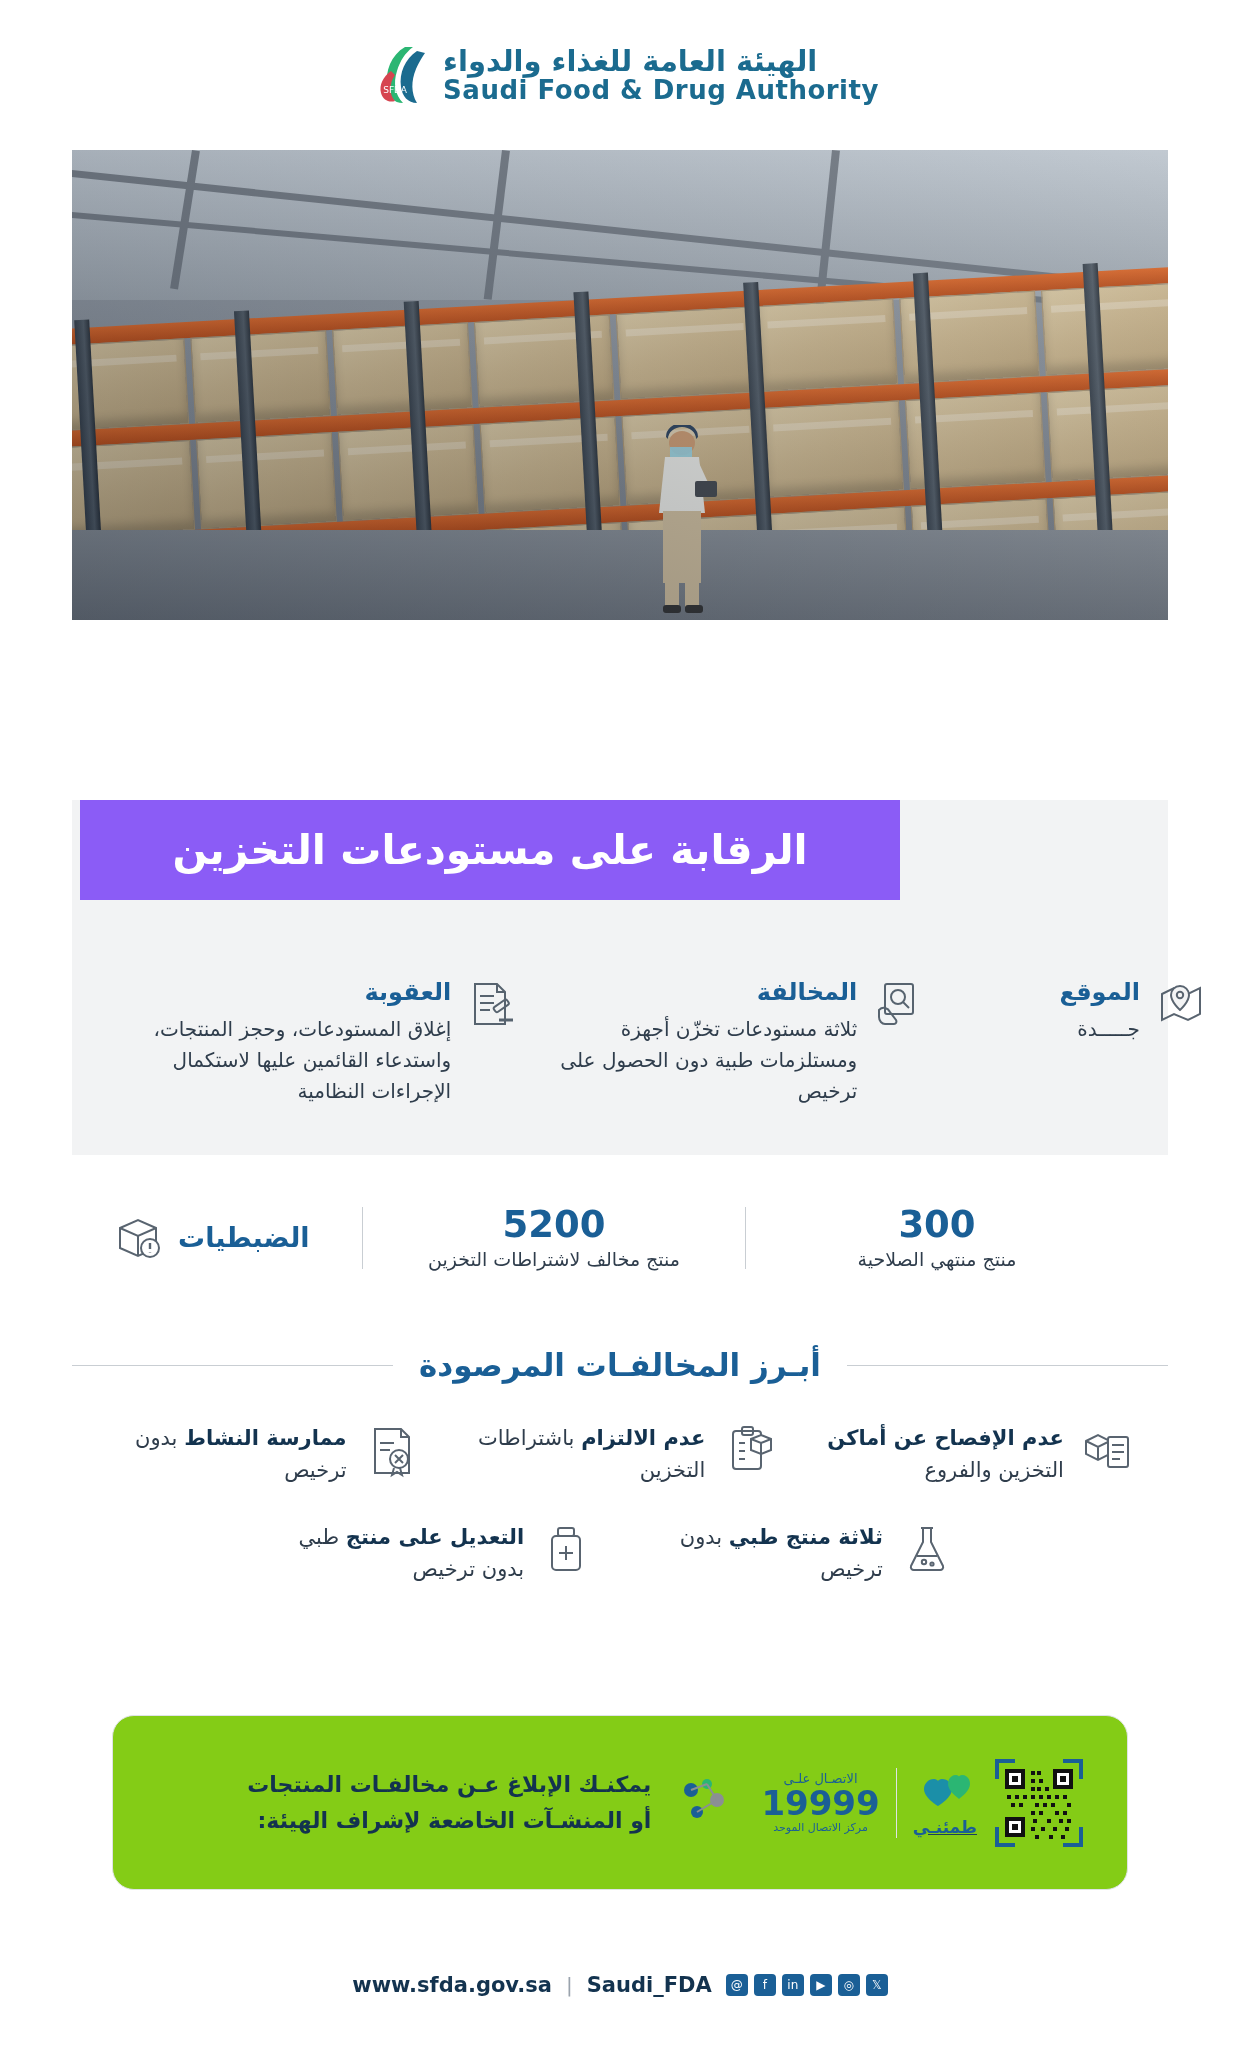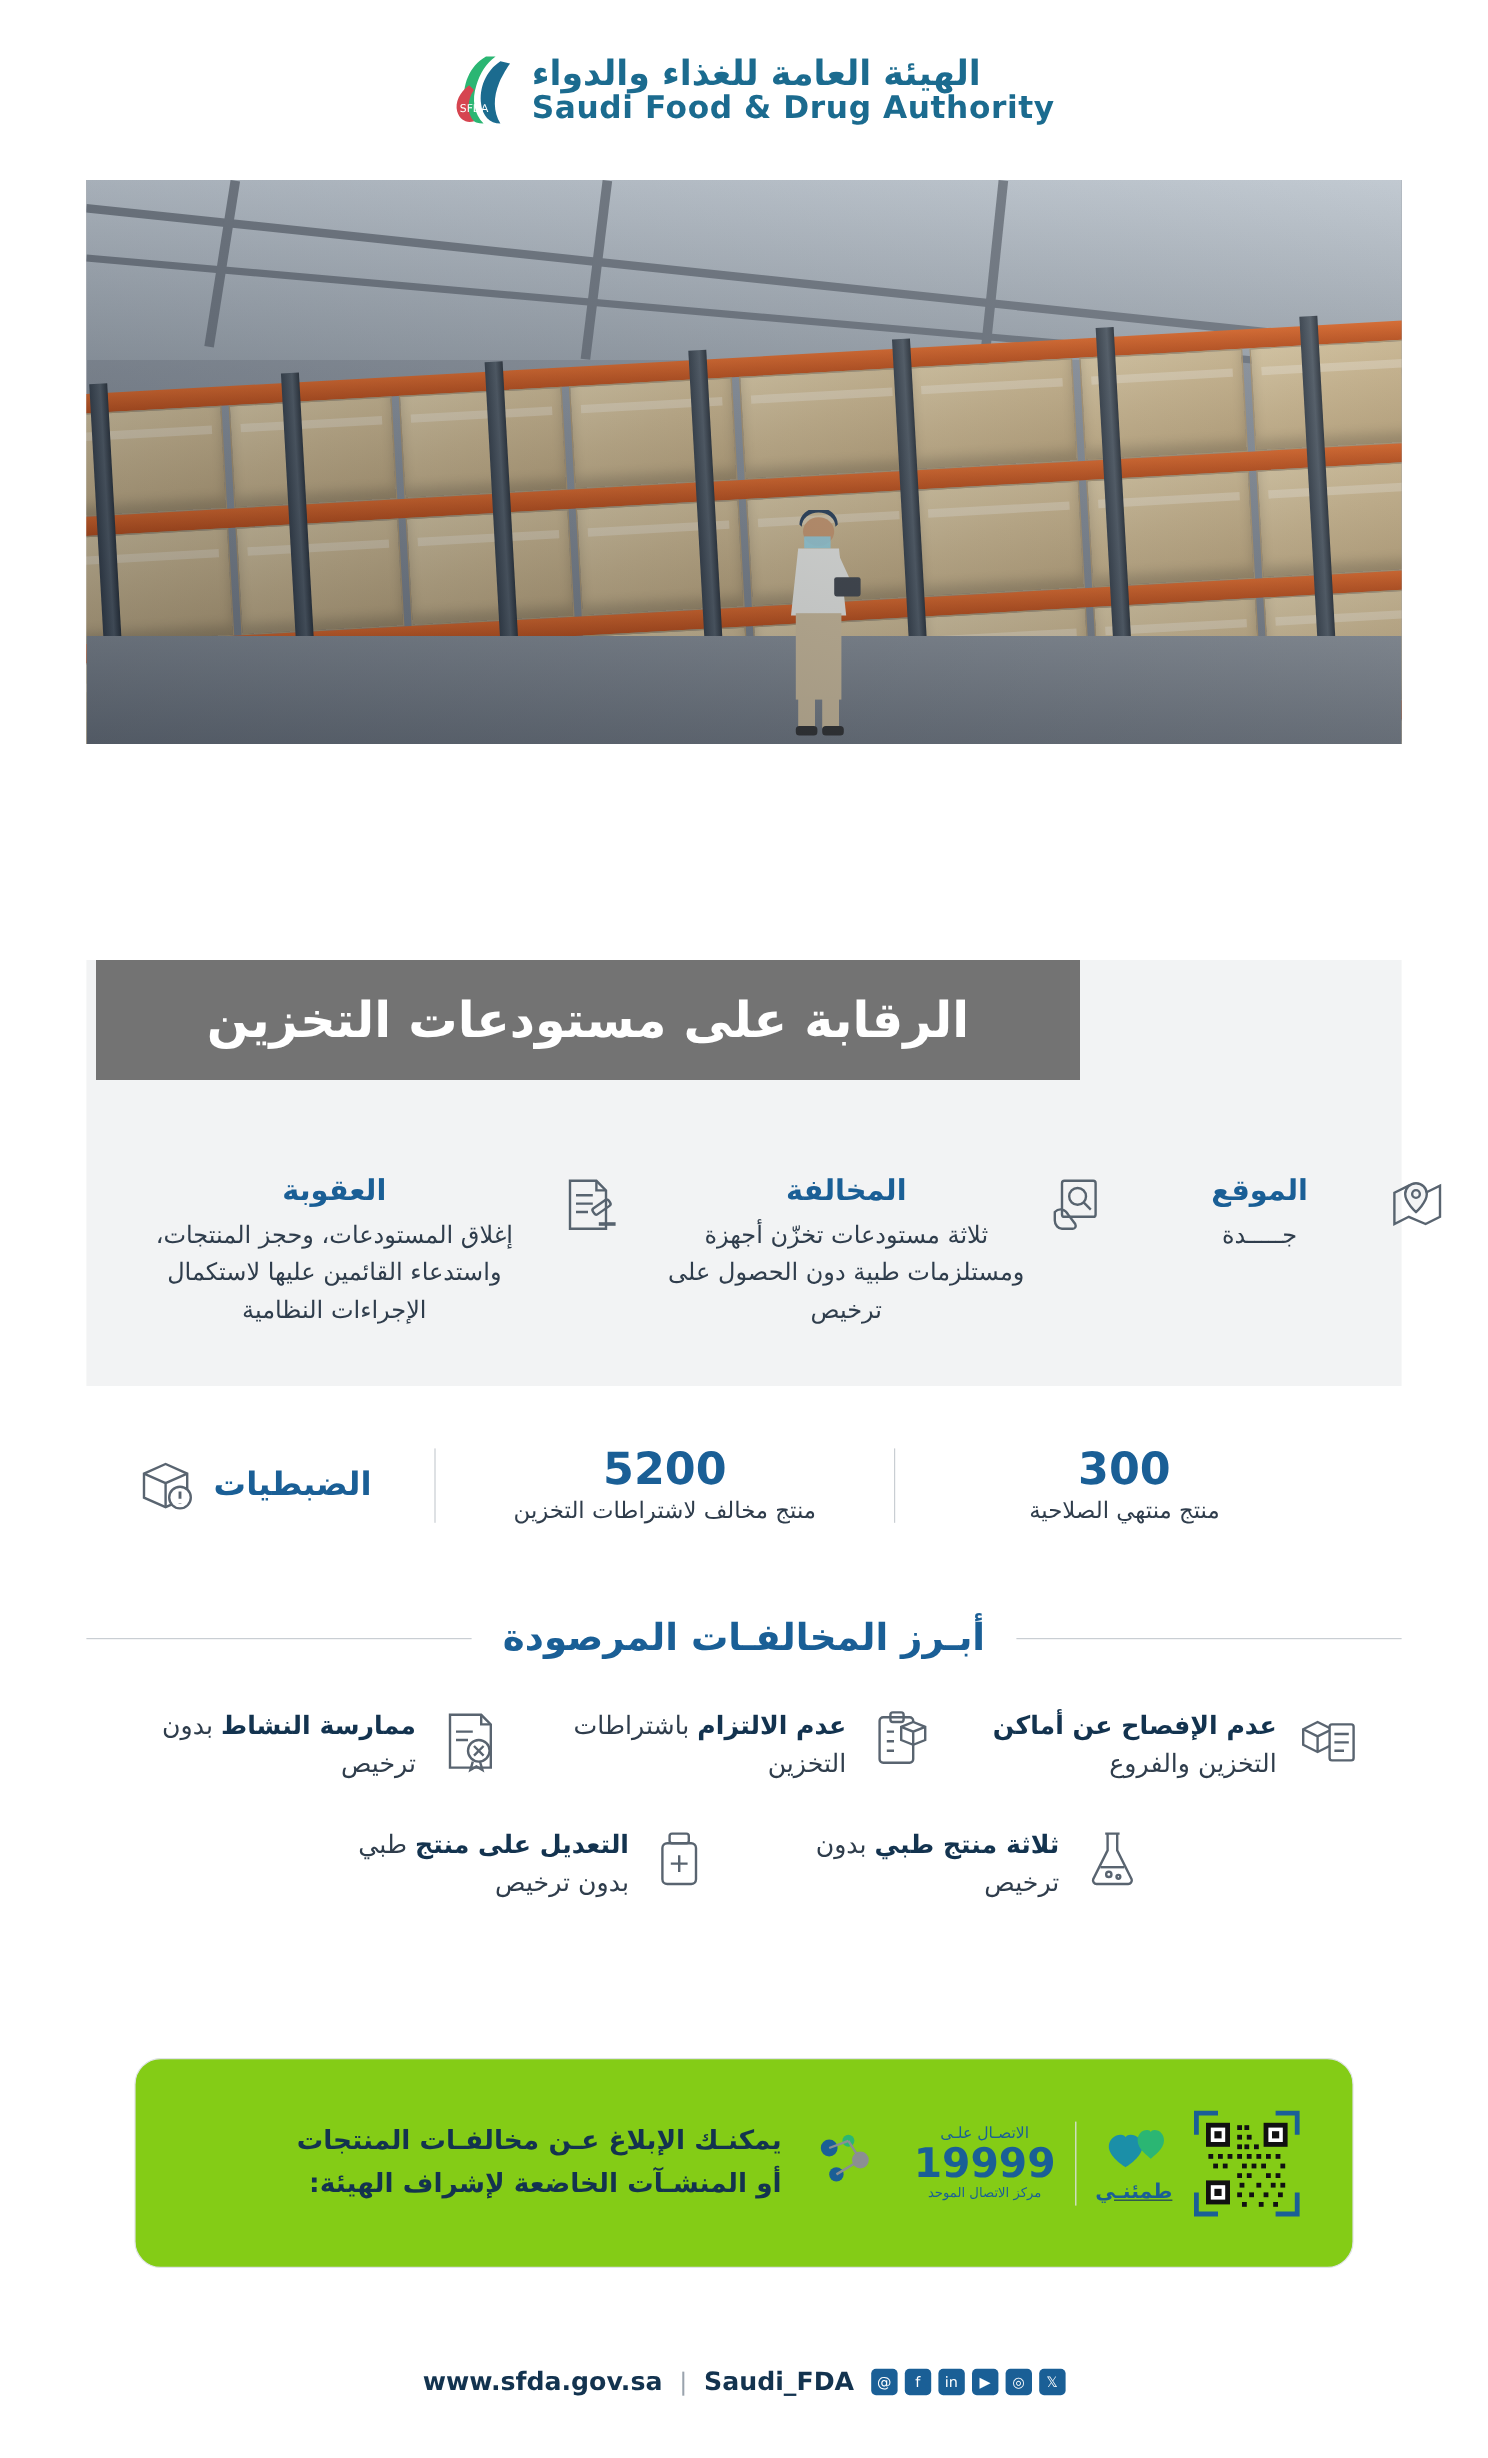--- a/index.html
+++ b/index.html
@@ -72,41 +72,41 @@
   .worker{position:absolute;}
   .photo-shade{
     position:absolute;inset:0;
     background:linear-gradient(200deg,rgba(255,255,255,.12),rgba(20,30,45,.30));
   }
   
   .title-band{
     position:absolute;
     left:80px;right:340px;
     top:800px;height:100px;
-    background:#737373;
+    background:#8b5cf6;
     display:flex;align-items:center;justify-content:center;
   }
   .title-band h1{
     color:#ffffff;font-size:41px;font-weight:bold;letter-spacing:0;
   }
   
   .info-strip{
     position:absolute;left:72px;right:72px;top:800px;height:355px;
     background:#f2f3f4;z-index:-1;
   }
   .info-row{
     position:absolute;left:72px;right:72px;top:950px;height:200px;
     display:flex;flex-direction:row-reverse;align-items:flex-start;
     padding:28px 34px 0 34px;
   }
   .info-col{flex:1;display:flex;flex-direction:row;gap:14px;align-items:flex-start;justify-content:flex-start;}
   .info-col.c-penalty{flex:0 0 40%;}
   .info-col.c-violation{flex:0 0 36%;}
   .info-col.c-location{flex:0 0 24%;}
-  .info-texts{flex:1;text-align:center;}
+  .info-texts{flex:1;text-align:right;}
   .info-head{font-size:24px;font-weight:bold;color:#1a5f96;margin-bottom:8px;}
   .info-body{font-size:20px;line-height:1.55;color:#2f3d4c;}
   .vdiv{width:1px;background:#c9ced3;align-self:stretch;margin:4px 18px;}
   .ico{width:52px;height:52px;flex:0 0 52px;opacity:.85;}
   
   .seizure-row{
     position:absolute;left:72px;right:72px;top:1185px;height:105px;
     display:flex;flex-direction:row-reverse;align-items:center;
     padding:0 40px;
   }

